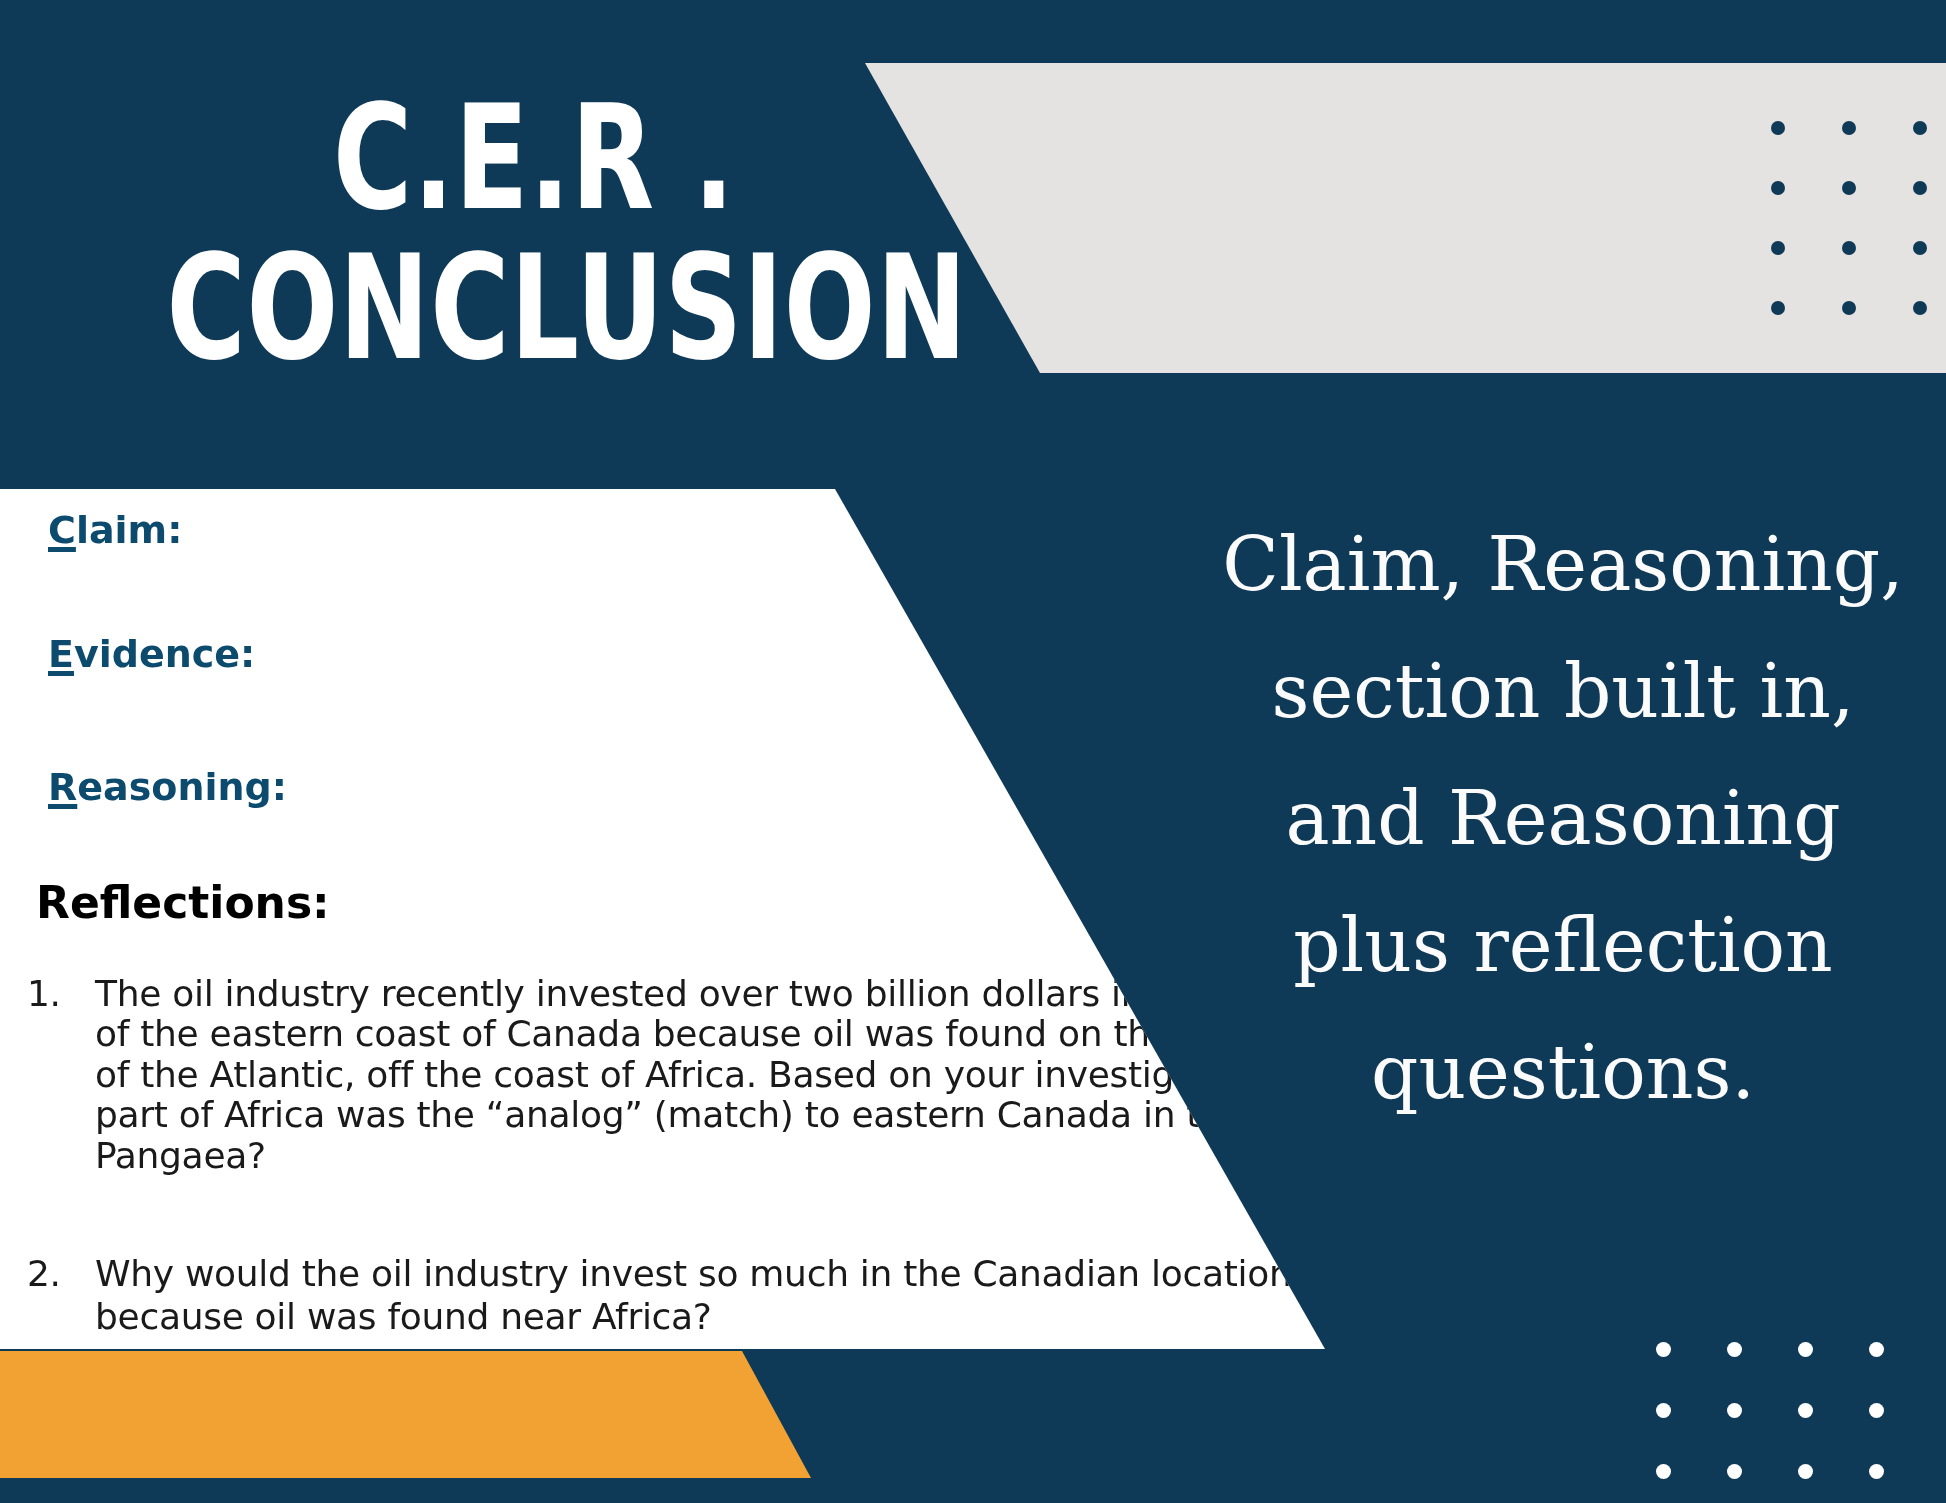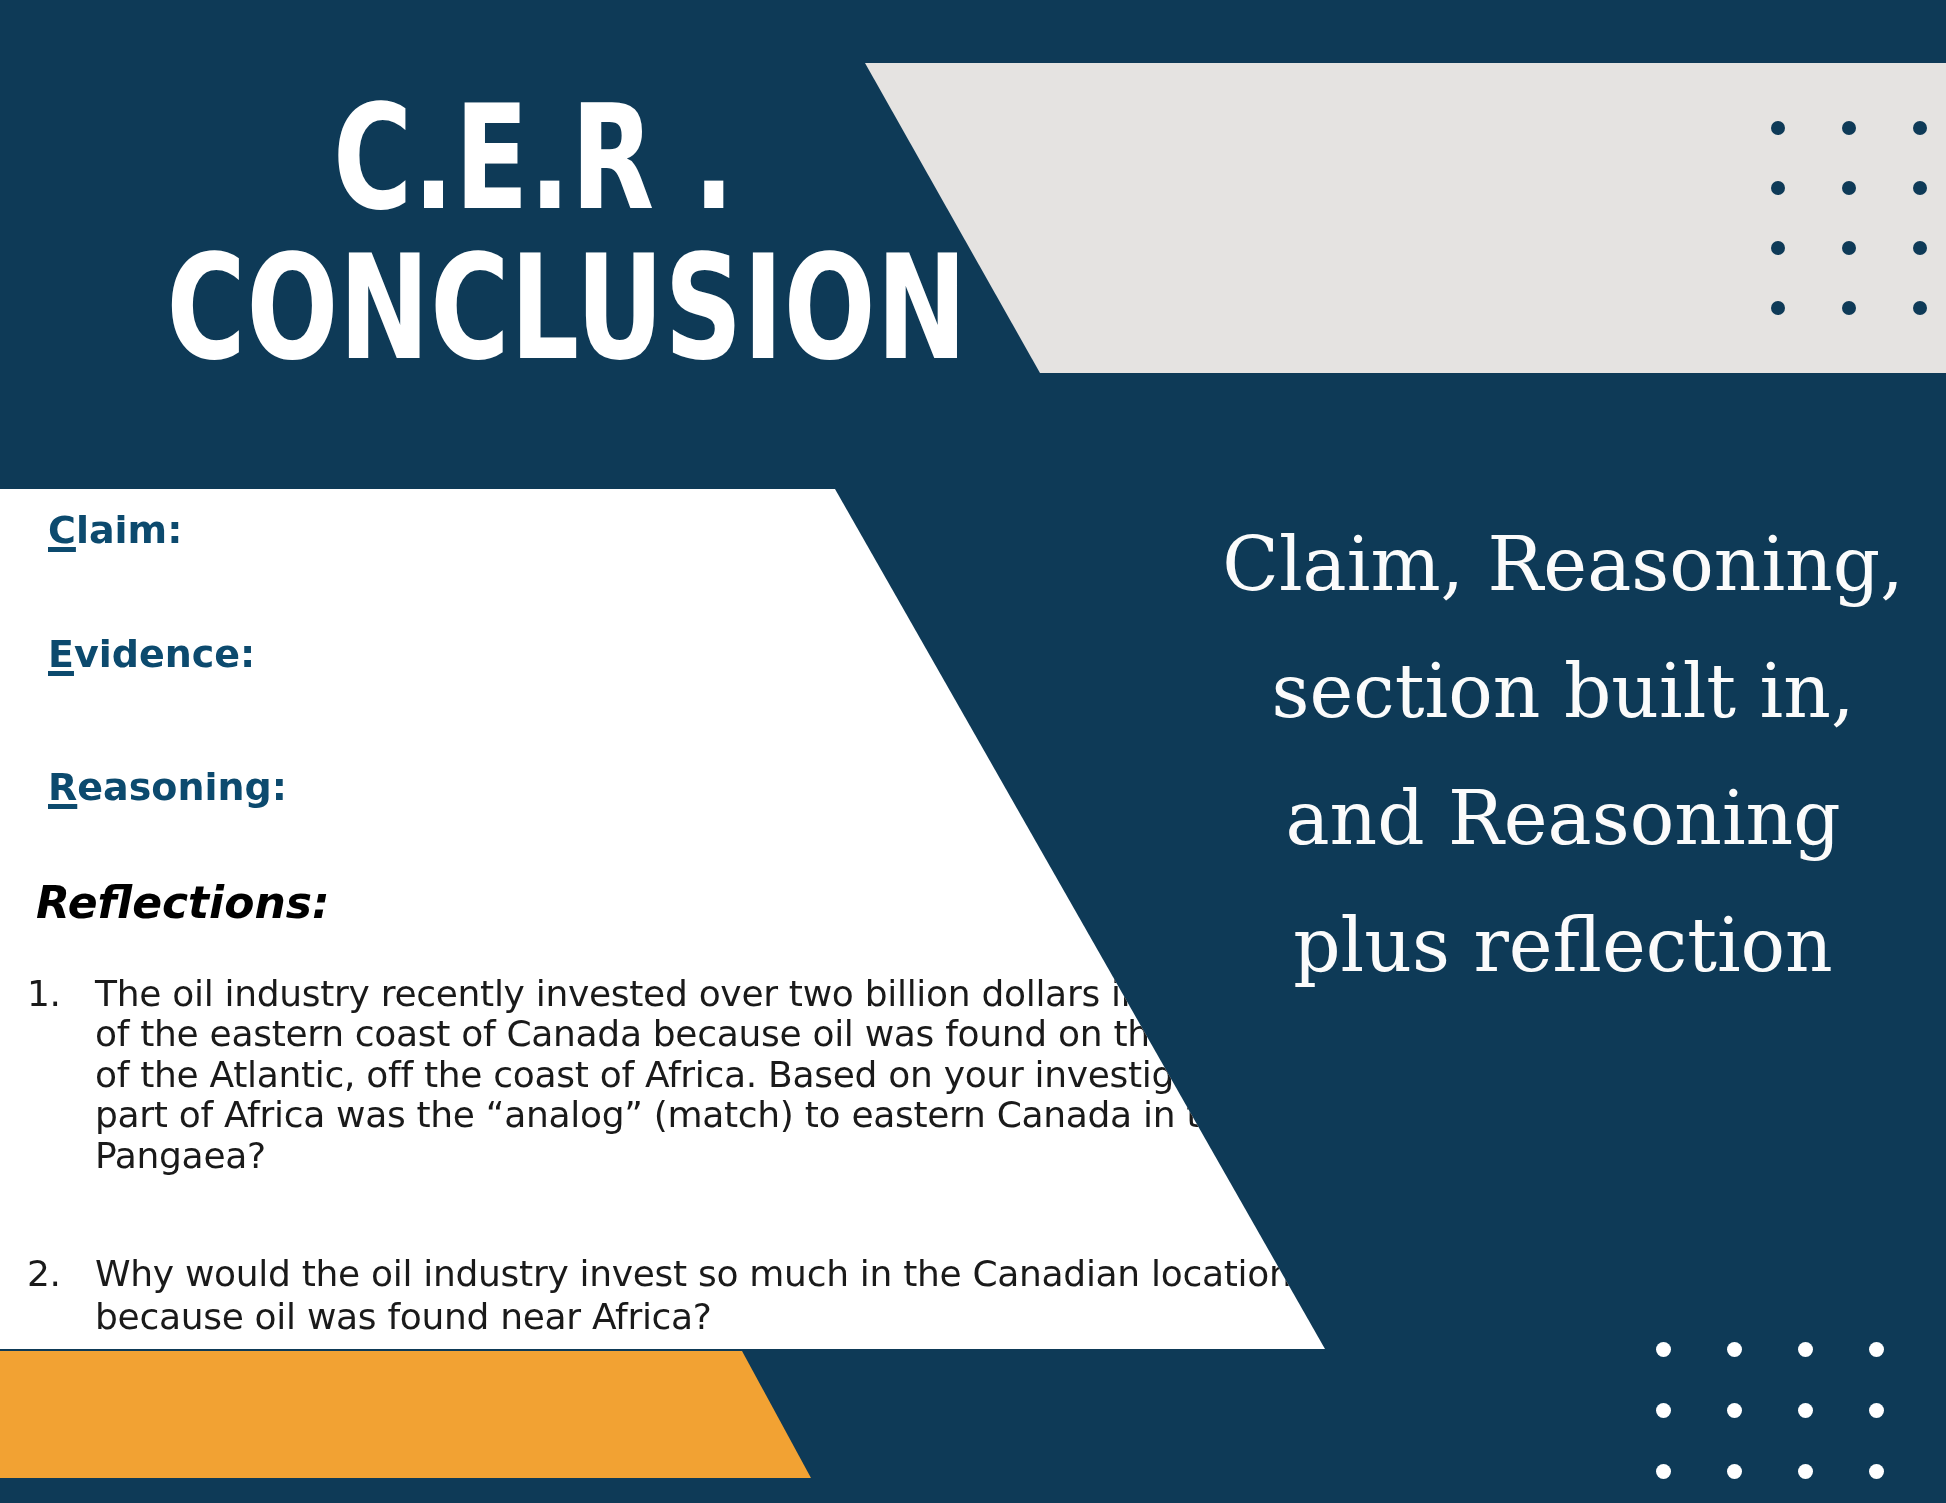--- a/index.html
+++ b/index.html
@@ -59,21 +59,20 @@
   }
   .doc-heading {
     position: absolute;
     left: 36px;
     top: 878px;
     color: #000000;
     font-weight: bold;
     font-size: 44px;
     line-height: 50px;
     white-space: nowrap;
-    font-style: italic;
   }
   .q-num, .q-line {
     position: absolute;
     color: #1a1a1a;
     font-size: 36px;
     line-height: 40px;
     letter-spacing: -0.3px;
     white-space: nowrap;
   }
   .q-num { left: 27px; }
@@ -145,20 +144,21 @@
   <div class="title">
     <span class="title-line">C.E.R .</span>
     <span class="title-line">CONCLUSION</span>
   </div>
 
   <div class="tagline">
     <span class="tagline-line">Claim, Reasoning,</span>
     <span class="tagline-line">section built in,</span>
     <span class="tagline-line">and Reasoning</span>
     <span class="tagline-line">plus reflection</span>
+    <span class="tagline-line">questions.</span>
   </div>
 
   <div class="dot-grid dot-grid-top" style="--dot-color: #0e3a57; grid-template-columns: repeat(3, var(--dot-size));">
       <span class="dot"></span>
       <span class="dot"></span>
       <span class="dot"></span>
       <span class="dot"></span>
       <span class="dot"></span>
       <span class="dot"></span>
       <span class="dot"></span>

